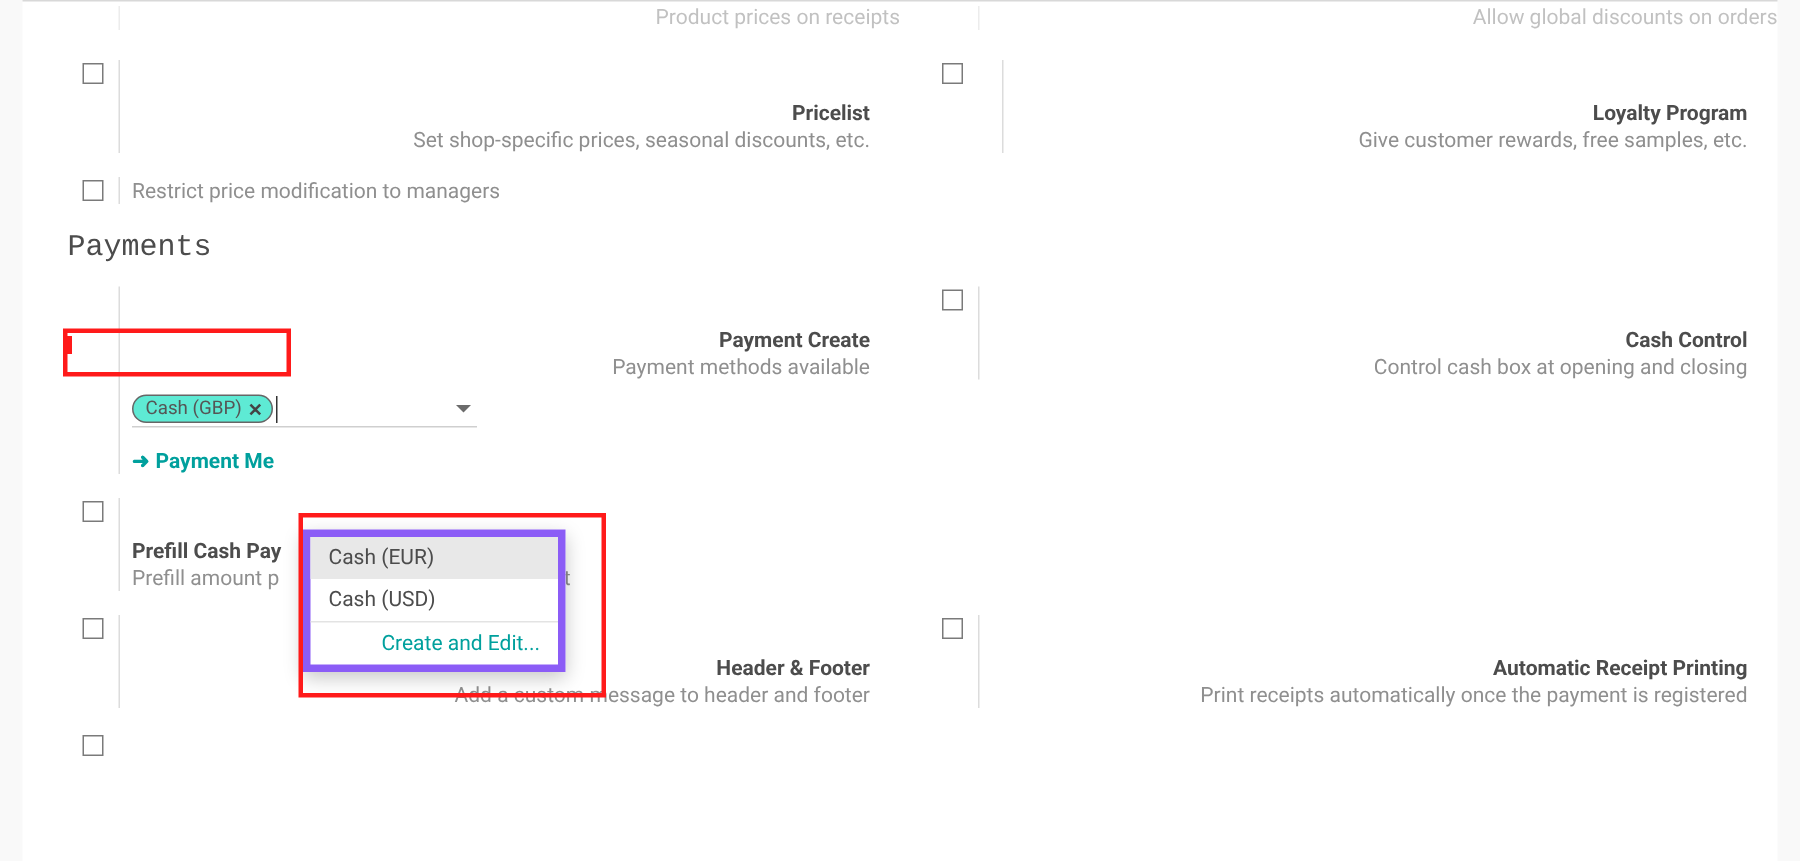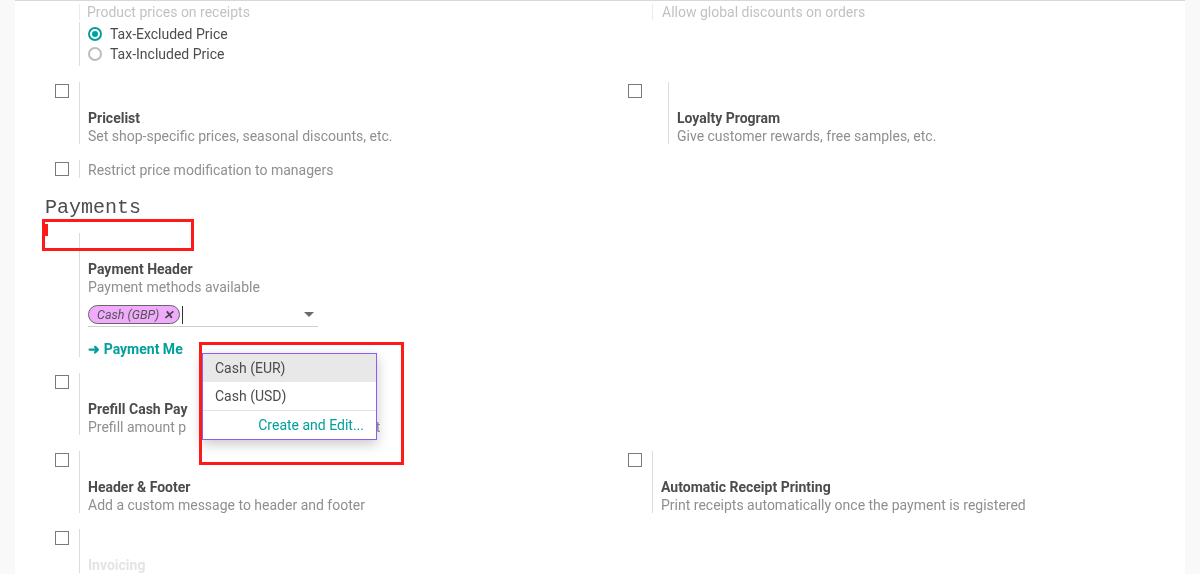--- a/index.html
+++ b/index.html
@@ -15,20 +15,21 @@
     .page {
       background: #fff;
       border-top: 1px solid #d8d8d8;
       margin: 0 15px;
       height: 100%;
       padding-top: 0;
       position: relative;
     }
     .two-col {
       display: flex;
+      text-align: right;
     }
     .col-left, .col-right {
       width: 50%;
     }
     .cut-top {
       color: #8f8f8f;
       opacity: 0.55;
       padding-left: 72px;
       margin-top: 3px;
       font-size: 14px;
@@ -106,30 +107,29 @@
     .tag-select {
       margin-top: 10px;
       display:flex;
       align-items:center;
       width:230px;
       border-bottom:1px solid #cfcfcf;
       padding:0 4px 2px 0;
       justify-content: space-between;
     }
     .tag {
-      background:#f0abfc;
+      background:#5eead4;
       border:1px solid #666;
       border-radius: 10px;
       padding: 1px 6px 1px 8px;
       font-size: 12.5px;
       color:#555;
       display:inline-flex;
       align-items:center;
       gap:4px;
-      font-style:italic;
     }
     .tag .x { font-weight:bold; color:#444; font-size:12px; }
     .cursor-line {
       width:1px; height:18px; background:#333; margin-left:2px;
     }
     .caret-down {
       width:0;height:0;
       border-left:5px solid transparent;
       border-right:5px solid transparent;
       border-top:5px solid #6b6b6b;
@@ -165,21 +165,21 @@
       width: 205px; height: 123px;
       border: 3px solid #ff1a1a;
       pointer-events:none;
       z-index: 50;
     }
     .dropdown {
       position:absolute;
       left: 187px; top: 352px;
       width:175px;
       background:#fff;
-      border:1px solid #8b5cf6;
+      border:5px solid #8b5cf6;
       box-shadow: 0 4px 12px rgba(0,0,0,0.22);
       z-index: 40;
     }
     .dropdown .item {
       padding: 6px 12px;
       font-size:14px;
       color:#4c4c4c;
       cursor:pointer;
     }
     .dropdown .item.hover { background:#e8e8e8; }
@@ -218,30 +218,20 @@
         <span class="bar"></span>
         <span>Allow global discounts on orders</span>
       </div>
     </div>
   </div>
 
   <div class="two-col">
     <div class="col-left">
       <div class="setting-block" style="padding-top:2px;">
         <div class="checkbox-col"></div>
-        <div class="content-col">
-          <div class="radio-row">
-            <span class="radio sel"></span>
-            <span>Tax-Excluded Price</span>
-          </div>
-          <div class="radio-row">
-            <span class="radio"></span>
-            <span>Tax-Included Price</span>
-          </div>
-        </div>
       </div>
     </div>
     <div class="col-right"></div>
   </div>
 
   <div class="two-col">
     <div class="col-left">
       <div class="setting-block">
         <div class="checkbox-col">
           <span class="checkbox"></span>
@@ -274,41 +264,52 @@
     </div>
   </div>
 
   <h2 class="section-heading">Payments</h2>
 
   <div class="two-col">
     <div class="col-left">
       <div class="setting-block">
         <div class="checkbox-col"></div>
         <div class="content-col">
-          <div class="label">Payment Header</div>
+          <div class="label">Payment Create</div>
           <div class="desc">Payment methods available</div>
 
           <div class="tag-select">
             <span style="display:flex;align-items:center;">
               <span class="tag">
                 <span>Cash (GBP)</span>
                 <span class="x">✕</span>
               </span>
               <span class="cursor-line"></span>
             </span>
             <span class="caret-down"></span>
           </div>
 
           <div class="link-row">
             <span class="arrow">➜</span>
             <span>Payment Me</span>
           </div>
         </div>
       </div>
     </div>
+    <div class="col-right">
+      <div class="setting-block" style="padding-left:18px;">
+        <div class="checkbox-col">
+          <span class="checkbox"></span>
+        </div>
+        <div class="content-col">
+          <div class="label">Cash Control</div>
+          <div class="desc">Control cash box at opening and closing</div>
+        </div>
+      </div>
+    </div>
   </div>
 
   <div class="setting-block">
     <div class="checkbox-col">
       <span class="checkbox"></span>
     </div>
     <div class="content-col">
       <div class="label">Prefill Cash Pay</div>
       <div class="desc">
         <span>Prefill amount p</span>
@@ -341,23 +342,20 @@
           <div class="desc">Print receipts automatically once the payment is registered</div>
         </div>
       </div>
     </div>
   </div>
 
   <div class="setting-block" style="padding-bottom:0;">
     <div class="checkbox-col">
       <span class="checkbox"></span>
     </div>
-    <div class="content-col">
-      <div class="label" style="opacity:0.15">Invoicing</div>
-    </div>
   </div>
 
   <div class="dropdown">
     <div class="item hover">
       <span>Cash (EUR)</span>
     </div>
     <div class="item">
       <span>Cash (USD)</span>
     </div>
     <div class="item sep action">

